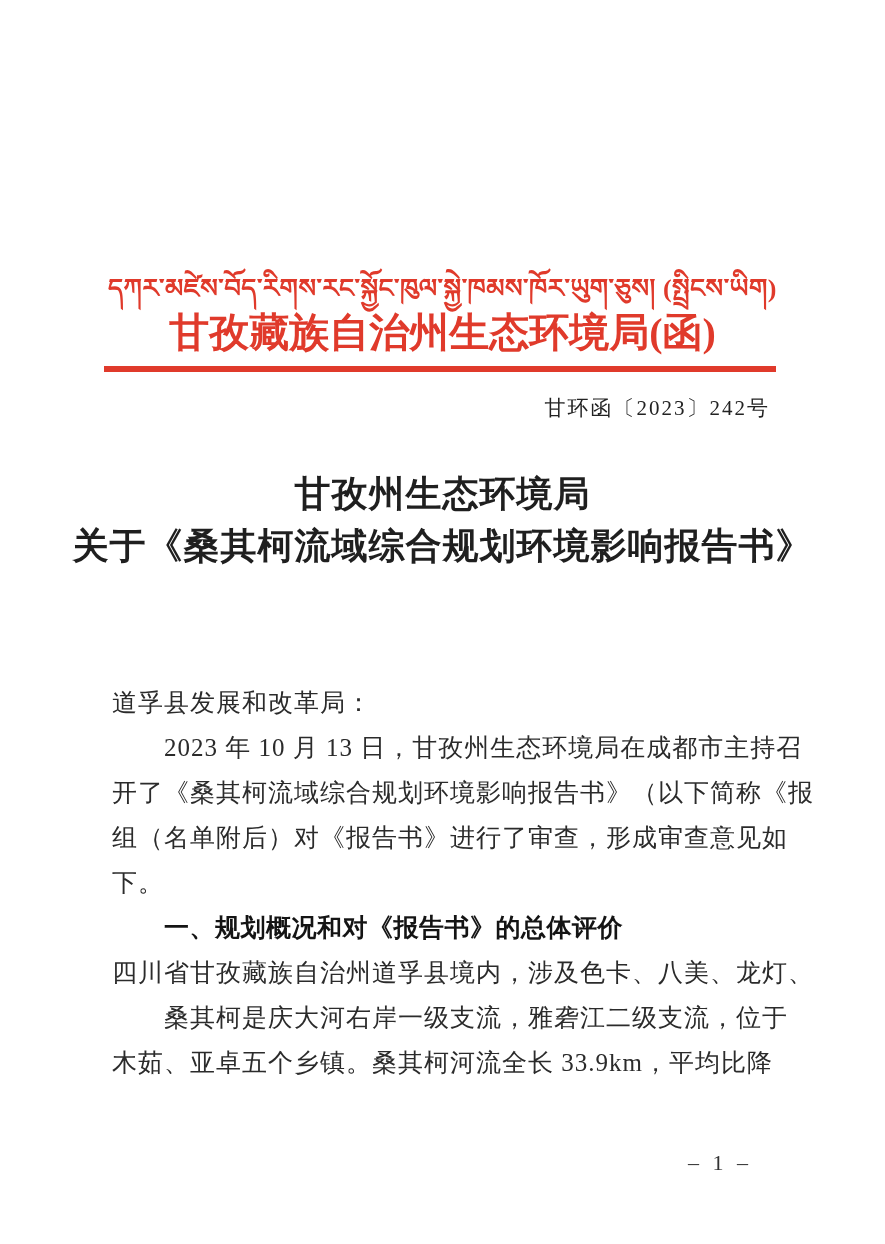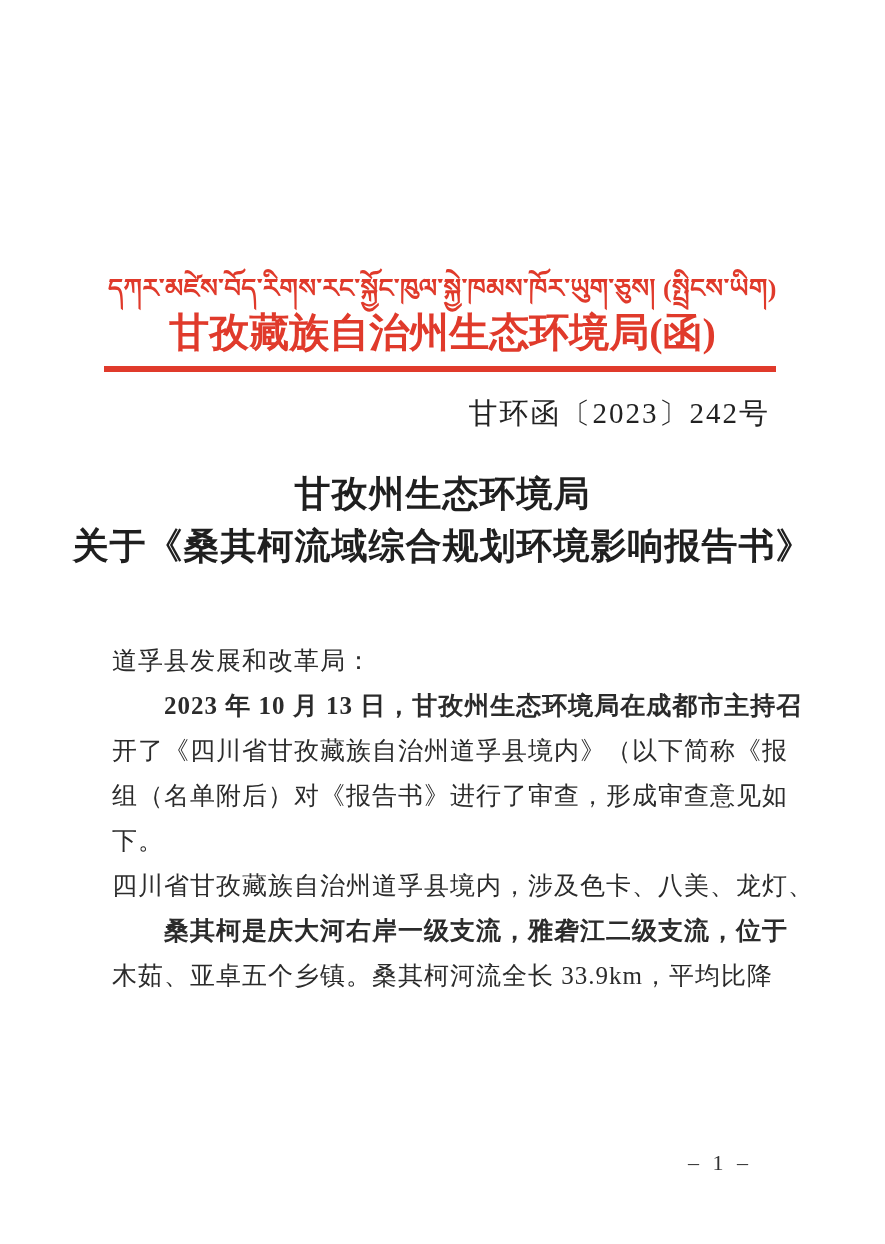--- a/index.html
+++ b/index.html
@@ -53,50 +53,50 @@
     left: 104px;
     width: 672px;
     height: 6px;
     background: var(--red);
   }
   
   .doc-number {
     position: absolute;
     top: 394px;
     right: 115px;
-    font-size: 29px;
+    font-size: 21px;
     letter-spacing: 2px;
     color: #222;
   }
   
   .doc-title {
     position: absolute;
     top: 468px;
     left: 0;
     width: 100%;
     text-align: center;
     font-weight: bold;
     color: #1f1f1f;
     font-size: 36px;
     line-height: 52px;
     letter-spacing: 1px;
   }
   
   .body-text {
     position: absolute;
-    top: 638px;
+    top: 680px;
     left: 112px;
     width: 662px;
     font-size: 25px;
     line-height: 45px;
     letter-spacing: 1px;
     color: var(--ink);
   }
   .body-line { white-space: nowrap; }
-  .indent { text-indent: 52px; font-weight: bold; }
+  .indent { text-indent: 52px; }
   .section-heading {
     font-family: "Liberation Sans", sans-serif;
     font-weight: bold;
     color: #141414;
     letter-spacing: 0.5px;
   }
   
   .page-number {
     position: absolute;
     top: 1150px;
@@ -123,24 +123,25 @@
 
   <div class="doc-title">
     <div>甘孜州生态环境局</div>
     <div>关于《桑其柯流域综合规划环境影响报告书》</div>
   </div>
 
   <div class="body-text">
     <div class="body-line">道孚县发展和改革局：</div>
 
     <div class="body-line indent">2023 年 10 月 13 日，甘孜州生态环境局在成都市主持召</div>
-    <div class="body-line">开了《四川省甘孜藏族自治州道孚县境内》（以下简称《报</div>
+    <div class="body-line">开了《桑其柯流域综合规划环境影响报告书》（以下简称《报</div>
     <div class="body-line">组（名单附后）对《报告书》进行了审查，形成审查意见如</div>
     <div class="body-line">下。</div>
 
+    <div class="body-line indent section-heading">一、规划概况和对《报告书》的总体评价</div>
 
     <div class="body-line">四川省甘孜藏族自治州道孚县境内，涉及色卡、八美、龙灯、</div>
     <div class="body-line indent">桑其柯是庆大河右岸一级支流，雅砻江二级支流，位于</div>
     <div class="body-line">木茹、亚卓五个乡镇。桑其柯河流全长 33.9km，平均比降</div>
   </div>
 
   <div class="page-number">– 1 –</div>
 
 </div>
 

